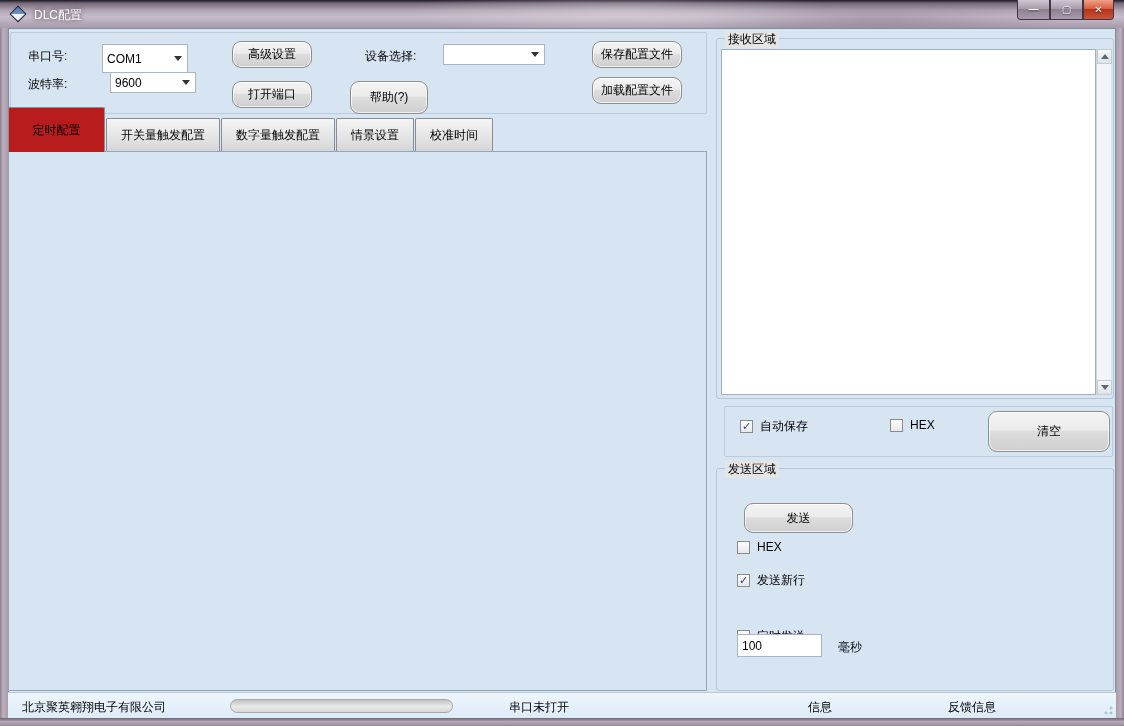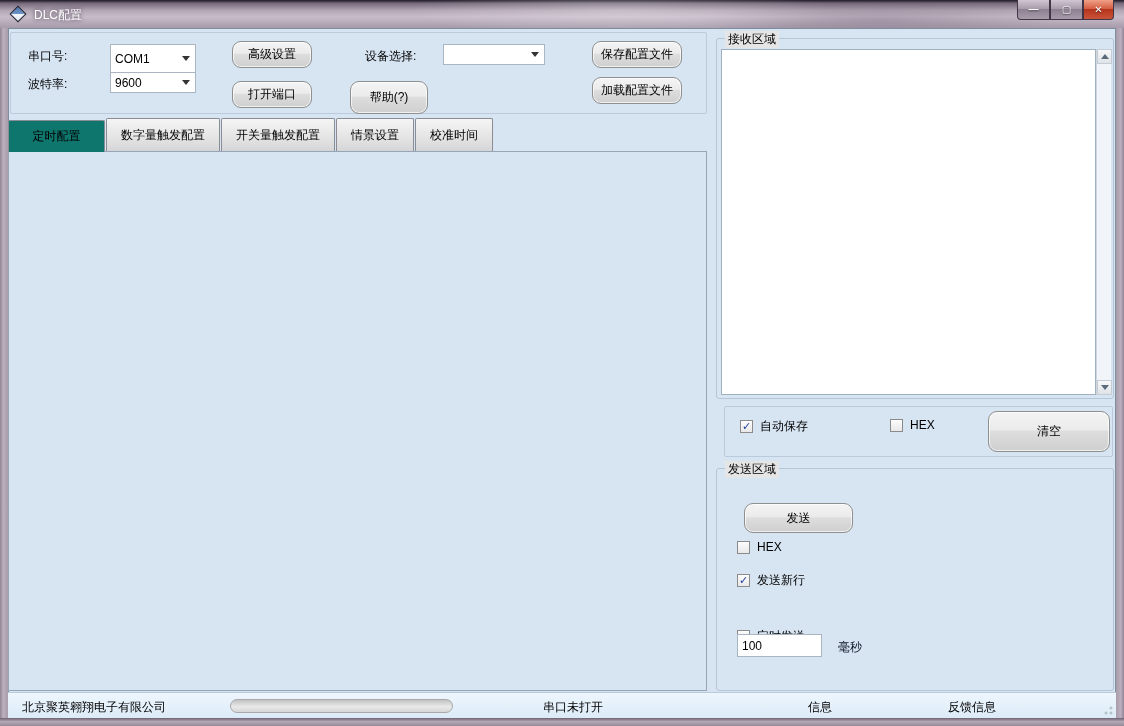--- a/index.html
+++ b/index.html
@@ -57,21 +57,21 @@
   .cbrow { display:flex; align-items:center; gap:7px; }
   .group { position:absolute; border:1px solid #b5c6d6; border-radius:3px; }
   .group > .gl { position:absolute; top:-8px; left:8px; background:#e5e5e5; padding:0 3px; font-size:12px; }
   .panel { position:absolute; border:1px solid #bccadb; border-radius:2px; }
 
   
   .tab-bar { position:absolute; left:8px; top:113px; height:39px; display:flex; align-items:flex-end; }
   .tab { height:34px; border:1px solid #8a8d96; border-bottom:none; margin-right:1px;
     display:flex; align-items:center; justify-content:center; padding:0 14px; font-size:12px;
     background:linear-gradient(180deg,#f6f5f6,#e4e3e4 60%,#d4d3d5); border-radius:2px 2px 0 0; }
-  .tab.active { height:32px; background:#0f766e; position:relative; z-index:3; width:97px; }
+  .tab.active { height:45px; background:#b91c1c; position:relative; z-index:3; width:97px; }
   .tabpage { position:absolute; left:8px; top:151px; width:699px; height:540px;
     border:1px solid #96a6b6; background:#d7e4f2; z-index:1; }
 
   
   .rtable { position:absolute; left:12px; top:556px; width:688px; height:135px;
     background:#fff; border:1px solid #6e7e8e; overflow:hidden; }
   .thead { display:flex; height:21px; border-bottom:1px solid #9aa; background:#fdfdfd; }
   .thead .hc { padding:3px 5px; font-size:12px; }
   .thead .hc.c1 { width:41px; border-right:1px solid #c6c6c6; }
   .trow { display:flex; height:23px; border-bottom:1px solid #c6c6c6; background:#fff; }
@@ -128,21 +128,21 @@
     </div>
   </div>
   <div class="frame-l"></div>
   <div class="frame-r"></div>
   <div class="frame-b"></div>
 
   <div class="client"></div>
 
   <div class="panel" style="left:10px;top:32px;width:697px;height:82px;"></div>
   <div class="abs lbl" style="left:28px;top:48px;">串口号:</div>
-  <div class="abs combo" style="left:110px;top:44px;width:86px;height:29px;">
+  <div class="abs combo" style="left:102px;top:44px;width:86px;height:29px;">
       <span>COM1</span>
     </div>
   <div class="abs lbl" style="left:28px;top:76px;">波特率:</div>
   <div class="abs combo" style="left:110px;top:72px;width:86px;height:21px;">
       <span>9600</span>
     </div>
   <div class="abs btn" style="left:232px;top:41px;width:80px;height:27px;">高级设置</div>
   <div class="abs btn" style="left:232px;top:81px;width:80px;height:27px;">打开端口</div>
   <div class="abs lbl" style="left:365px;top:48px;">设备选择:</div>
   <div class="abs combo" style="left:443px;top:44px;width:102px;height:21px;">
@@ -151,24 +151,24 @@
   <div class="abs btn" style="left:350px;top:81px;width:78px;height:33px;">帮助(?)</div>
   <div class="abs btn" style="left:592px;top:41px;width:90px;height:27px;">保存配置文件</div>
   <div class="abs btn" style="left:592px;top:77px;width:90px;height:27px;">加载配置文件</div>
 
   <div class="tabpage"></div>
   <div class="tab-bar">
       <div class="tab active">
         <span>定时配置</span>
       </div>
       <div class="tab">
+        <span>开关量触发配置</span>
+      </div>
+      <div class="tab">
         <span>数字量触发配置</span>
-      </div>
-      <div class="tab">
-        <span>开关量触发配置</span>
       </div>
       <div class="tab">
         <span>情景设置</span>
       </div>
       <div class="tab">
         <span>校准时间</span>
       </div>
     </div>
 
   <div class="panel" style="left:12px;top:156px;width:457px;height:396px;"></div>
@@ -439,19 +439,19 @@
   <div class="abs cbrow" style="left:737px;top:628px;">
     <span class="cb"></span>
     <span class="lbl">定时发送</span>
   </div>
   <div class="abs input" style="left:737px;top:634px;width:85px;height:23px;">100</div>
   <div class="abs lbl muted" style="left:838px;top:639px;">毫秒</div>
 
   <div class="statusbar">
     <div class="abs lbl" style="left:14px;top:6px;">北京聚英翱翔电子有限公司</div>
     <div class="pbar"></div>
-    <div class="abs lbl" style="left:535px;top:6px;font-family:Liberation Mono, monospace;">串口未打开</div>
+    <div class="abs lbl" style="left:501px;top:6px;font-family:Liberation Mono, monospace;">串口未打开</div>
     <div class="abs lbl" style="left:800px;top:6px;">信息</div>
     <div class="abs lbl" style="left:940px;top:6px;">反馈信息</div>
     <div class="grip"></div>
   </div>
 
 </div>
 
 </body></html>

